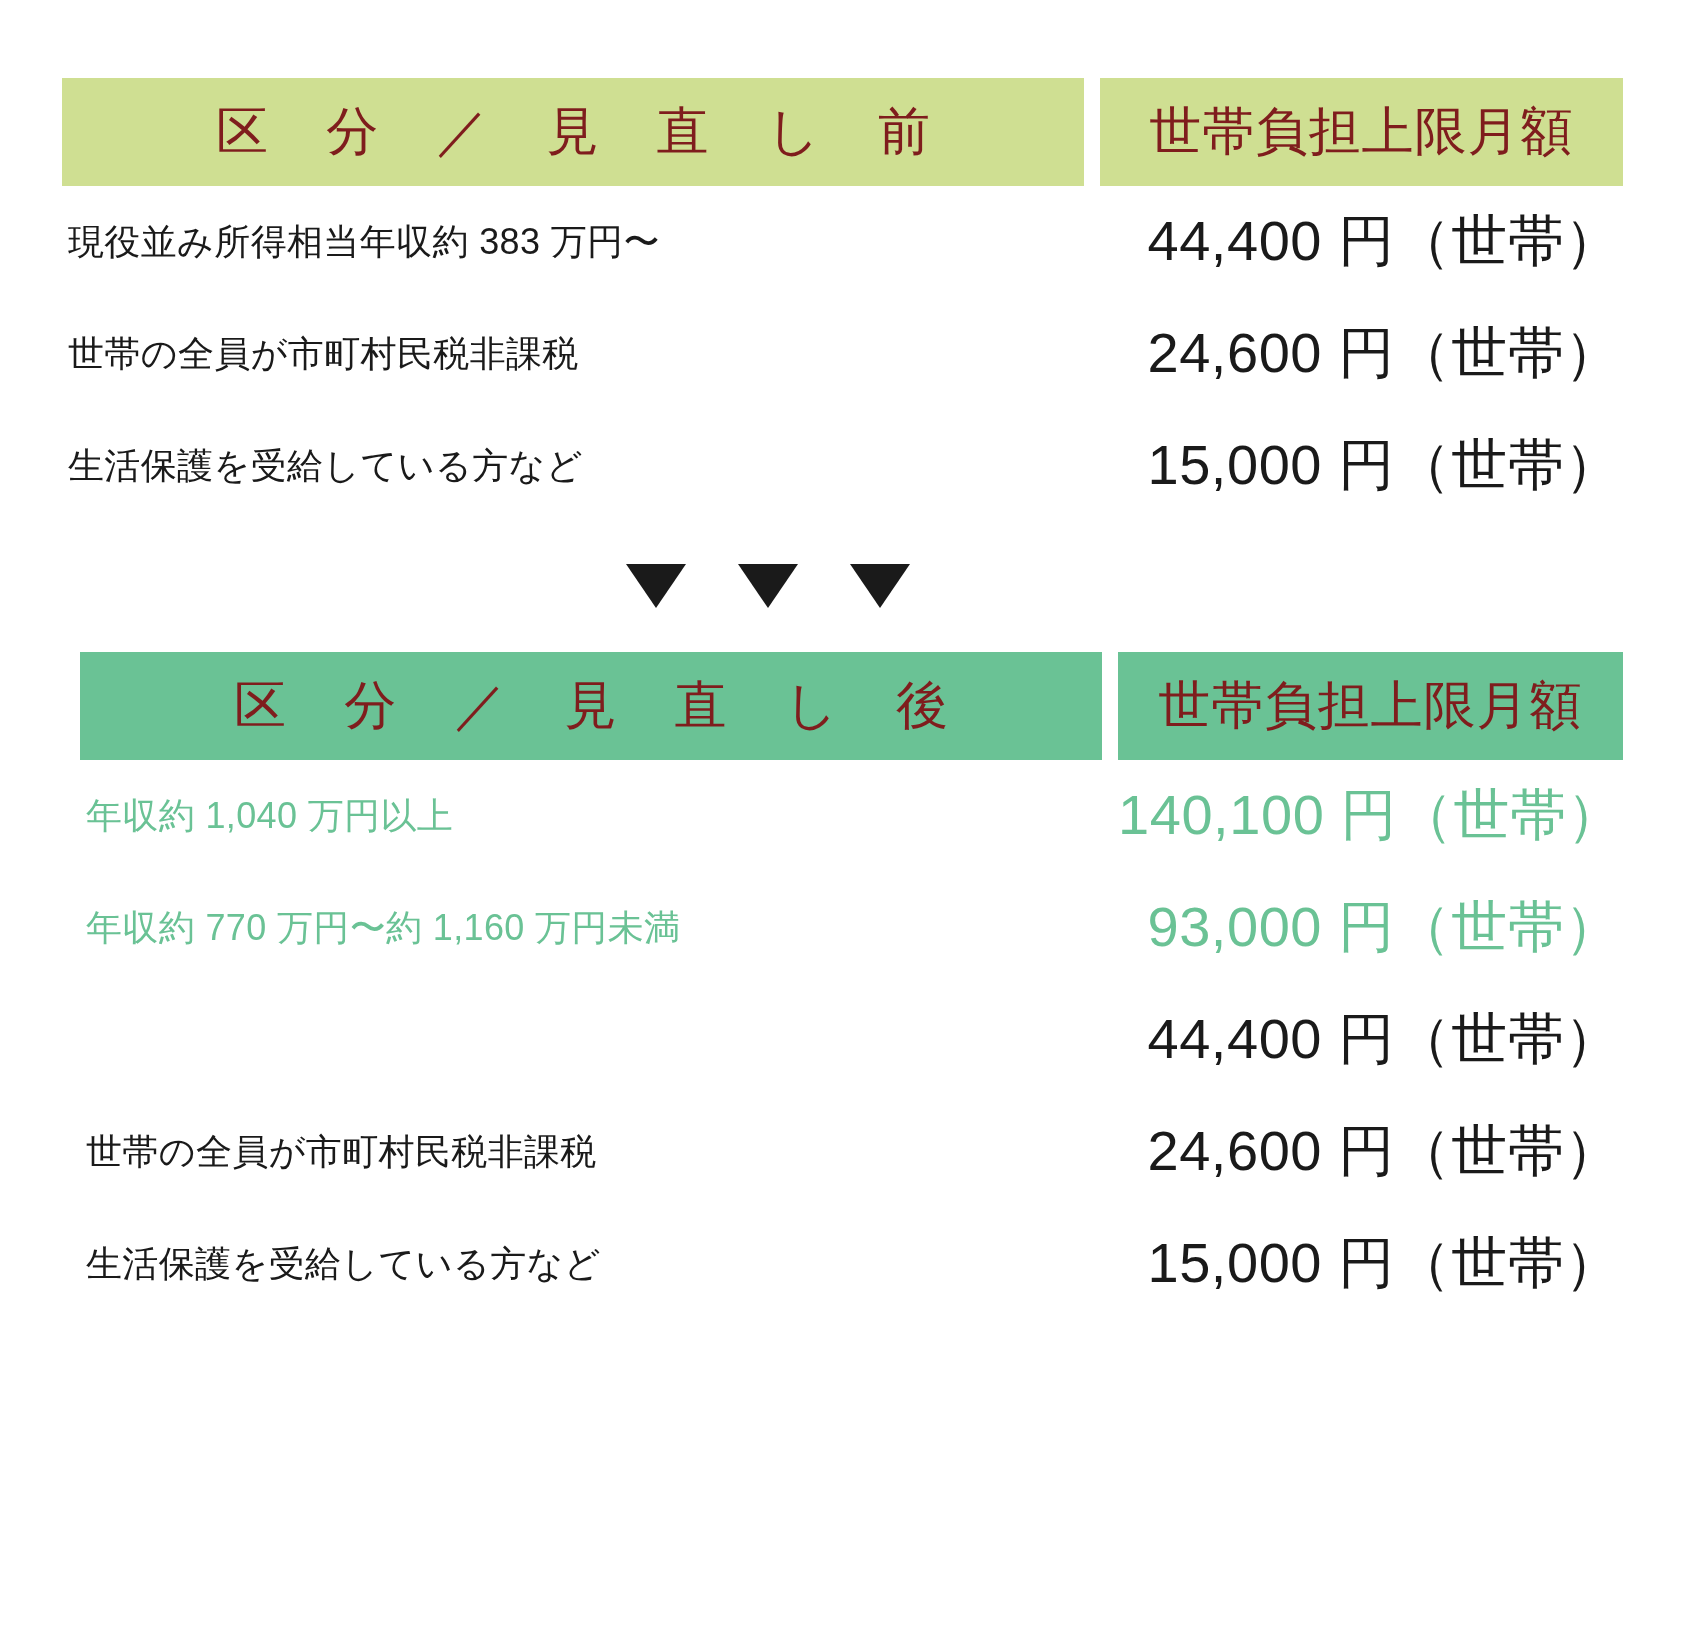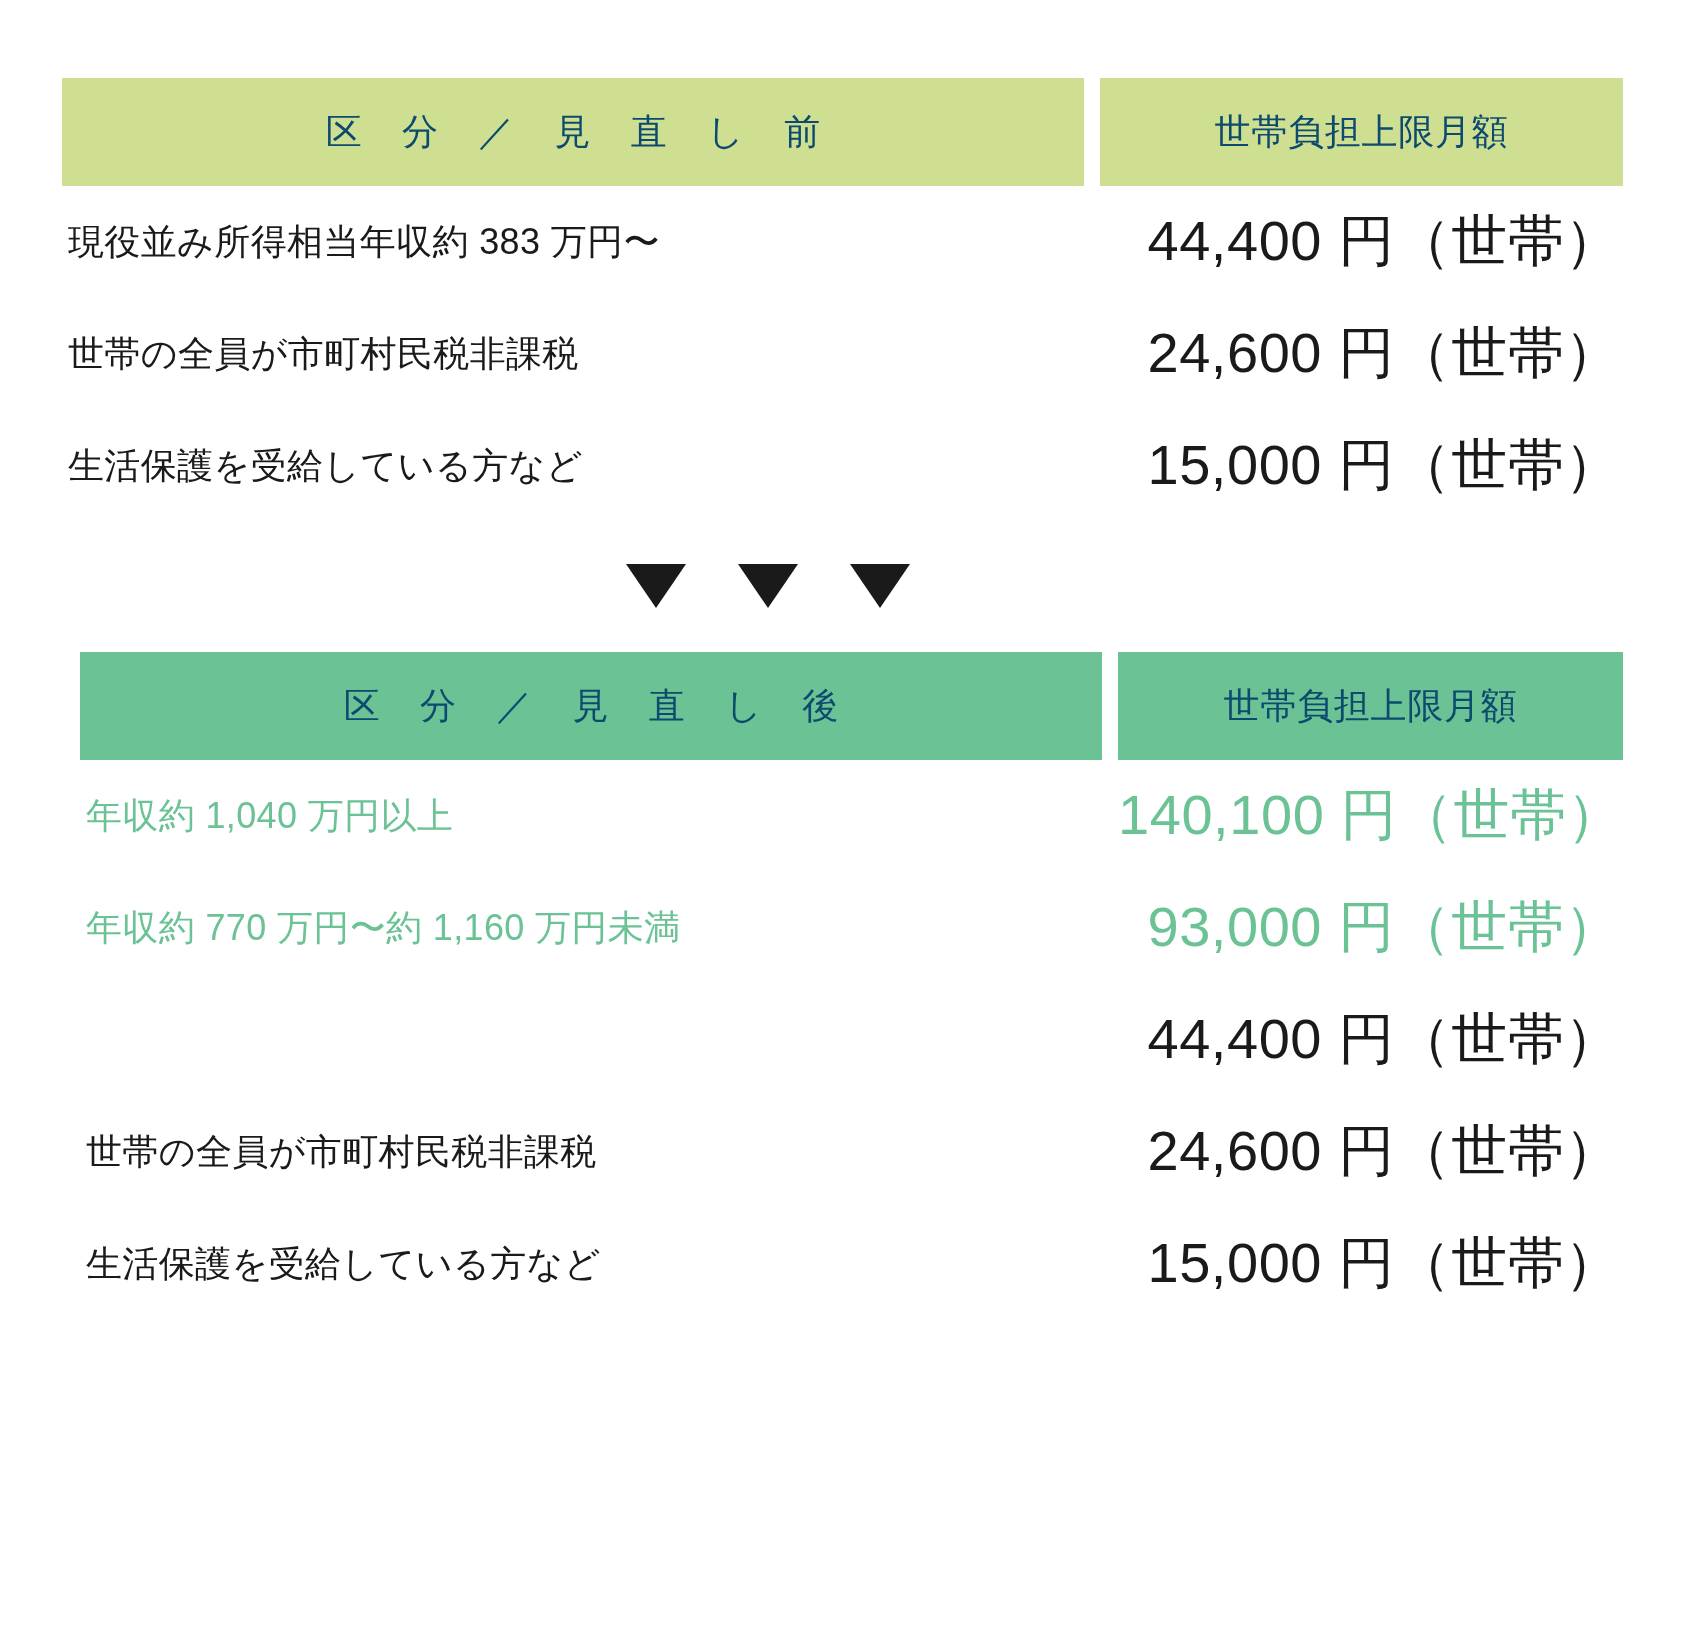--- a/index.html
+++ b/index.html
@@ -45,23 +45,23 @@
   .head-row {
     display: flex;
     align-items: stretch;
     gap: 16px;
   }
   .head-cell {
     display: flex;
     align-items: center;
     justify-content: center;
     height: 108px;
-    font-size: 36px;
+    font-size: 52px;
     font-weight: 500;
-    color: #0c4a6e;
+    color: #7f1d1d;
     box-sizing: border-box;
   }
   .head-cell.cat {
     flex: 0 0 1022px;
     letter-spacing: 0.42em;
     text-indent: 0.42em;
   }
   .head-cell.amount {
     flex: 1 1 auto;
     letter-spacing: 0.02em;

